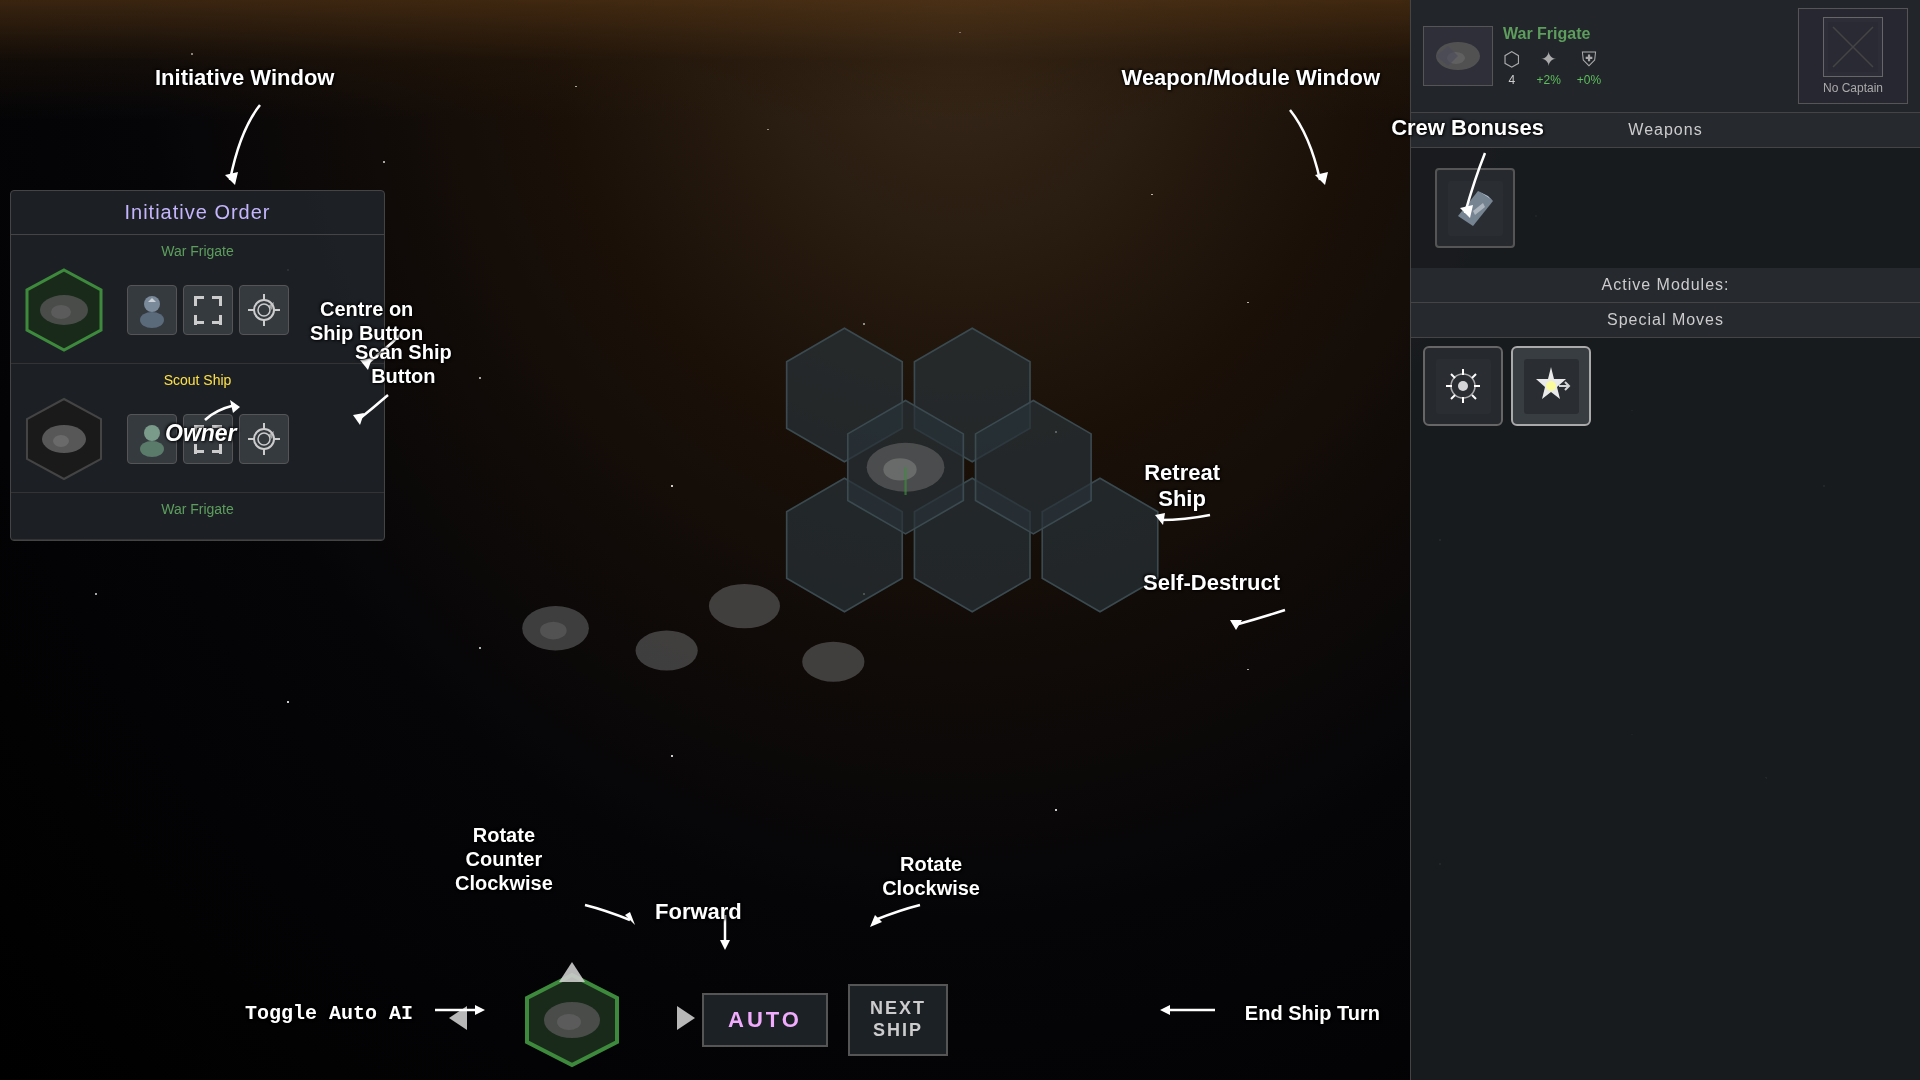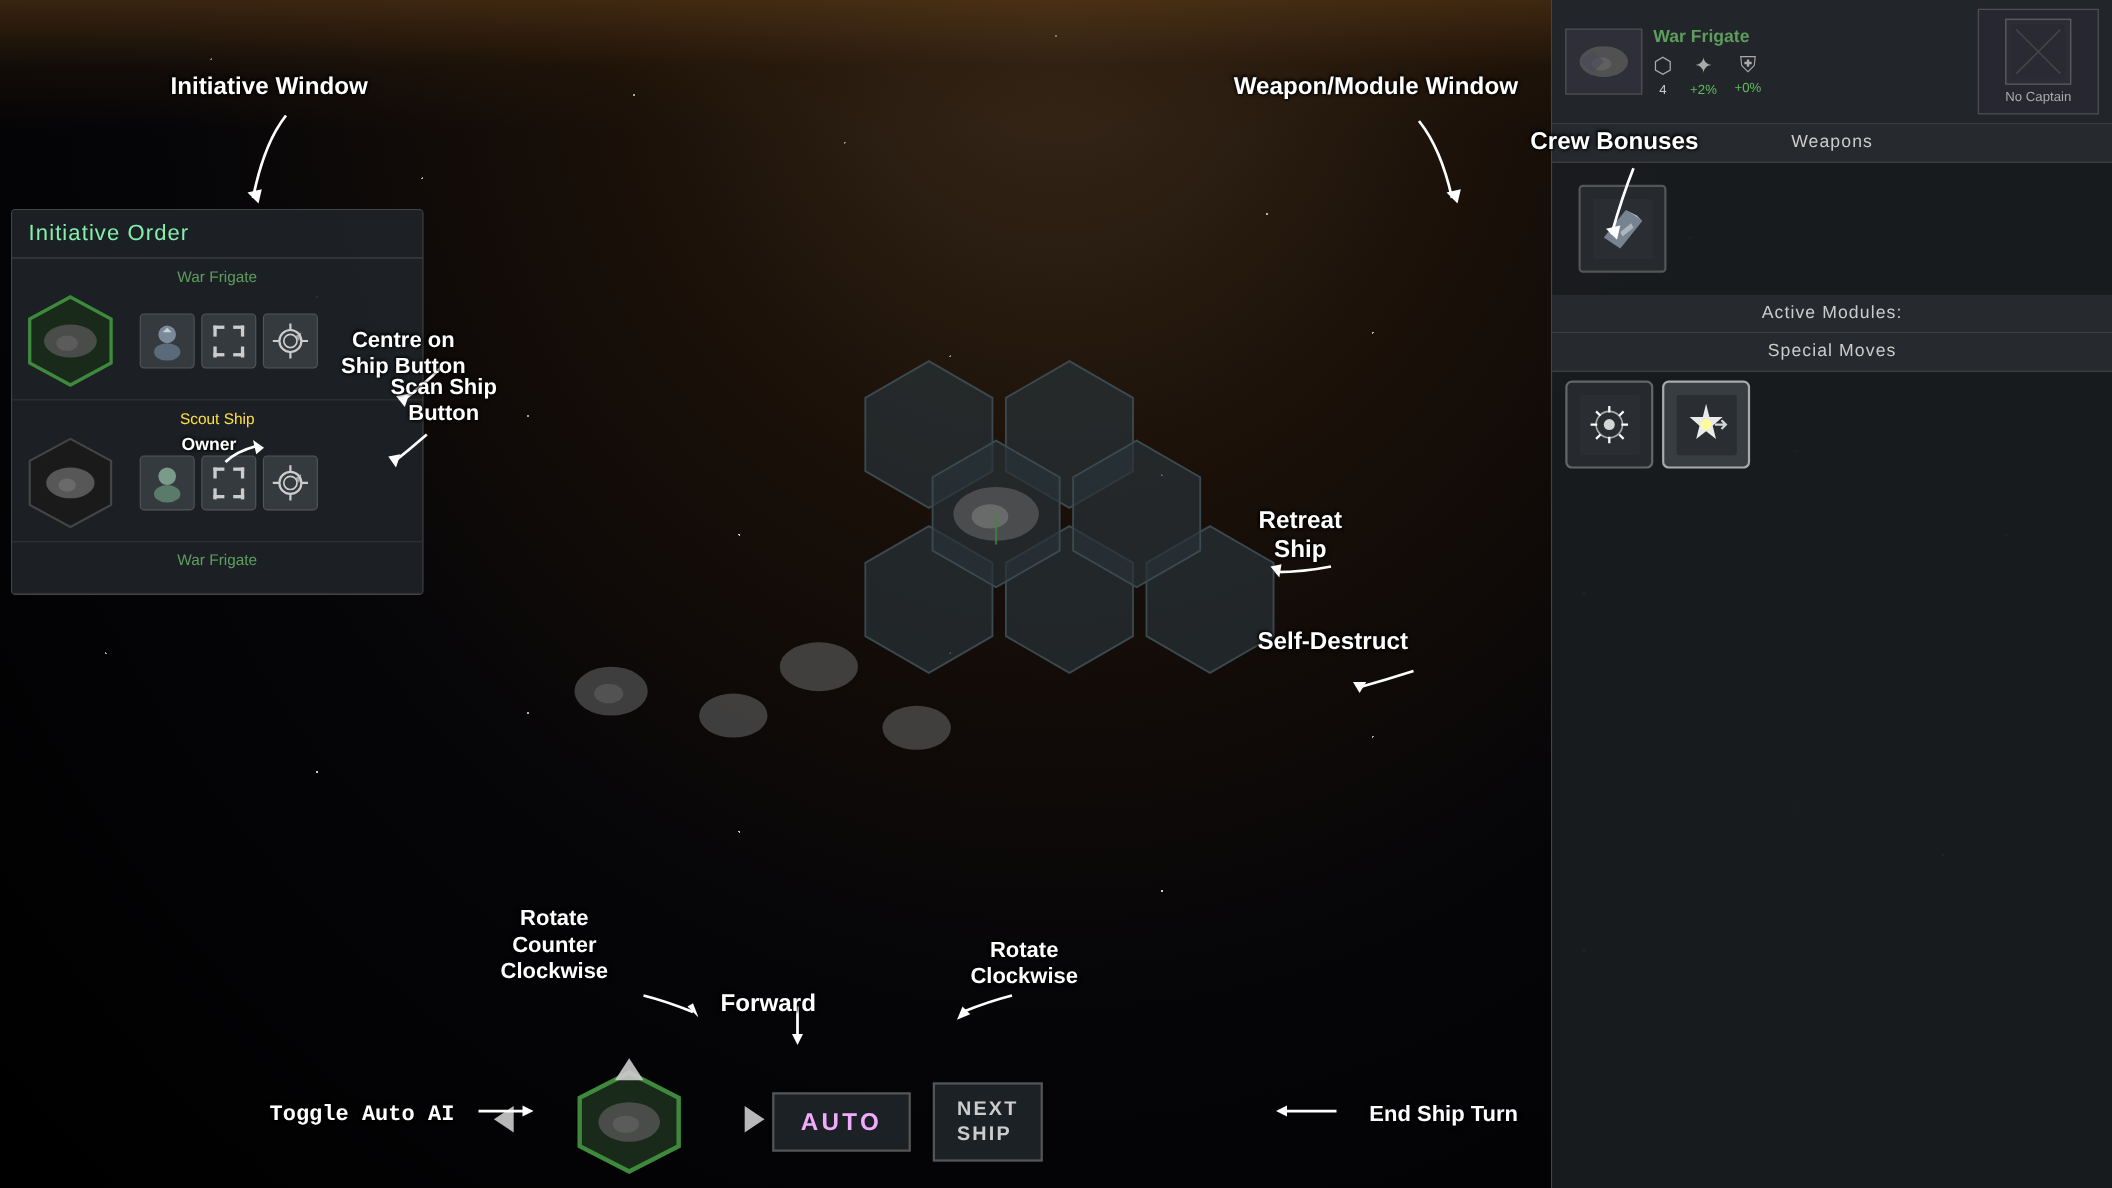--- a/index.html
+++ b/index.html
@@ -85,22 +85,22 @@
 
     .initiative-window {
       background: rgba(30, 35, 40, 0.92);
       border: 1px solid #444;
       border-radius: 4px;
       width: 375px;
       margin-top: 180px;
     }
 
     .initiative-title {
-      text-align: left;
-      color: #86efac;
+      text-align: center;
+      color: #c4b5fd;
       font-size: 20px;
       padding: 10px 15px;
       border-bottom: 1px solid #444;
       letter-spacing: 1px;
     }
 
     .ship-entry {
       border-bottom: 1px solid #333;
       padding: 8px;
     }
@@ -333,21 +333,21 @@
 
     .next-ship-btn {
       background: rgba(30,35,40,0.95);
       border: 2px solid #555;
       color: #ccc;
       font-size: 18px;
       font-weight: bold;
       padding: 12px 20px;
       letter-spacing: 2px;
       cursor: pointer;
-      text-align: left;
+      text-align: center;
       line-height: 1.2;
     }
 
     
     #hex-grid {
       position: absolute;
       top: 250px;
       left: 400px;
       right: 520px;
       bottom: 140px;
@@ -690,21 +690,21 @@
     <path d="M50,5 Q35,20 15,35" stroke="white" stroke-width="2.5" fill="none"></path>
     <polygon points="10,30 18,40 22,28" fill="white"></polygon>
   </svg>
 
   <div class="annotation" style="top: 340px; left: 355px; font-size:20px; text-align:center; line-height:1.2;">Scan Ship<br>Button</div>
   <svg class="arrow-svg" style="top:390px; left:348px; width:50px; height:35px;" viewBox="0 0 50 35">
     <path d="M40,5 Q25,18 10,30" stroke="white" stroke-width="2.5" fill="none"></path>
     <polygon points="5,25 12,35 16,23" fill="white"></polygon>
   </svg>
 
-  <div class="annotation" style="top: 396px; left: 165px; font-size:16px;">Owner</div>
+  <div class="annotation" style="top: 420px; left: 165px; font-size:23px;font-style:italic;">Owner</div>
   <svg class="arrow-svg" style="top:395px; left:195px; width:50px; height:30px;" viewBox="0 0 50 30">
     <path d="M10,25 Q20,15 40,10" stroke="white" stroke-width="2.5" fill="none"></path>
     <polygon points="35,5 45,12 38,18" fill="white"></polygon>
   </svg>
 
   <div class="annotation" style="top: 460px; right: 700px; font-size:22px; text-align:center; line-height:1.2;">Retreat<br>Ship</div>
   <svg class="arrow-svg" style="top:500px; right:695px; width:80px; height:30px;" viewBox="0 0 80 30">
     <path d="M65,15 Q40,20 15,20" stroke="white" stroke-width="2.5" fill="none"></path>
     <polygon points="10,15 18,25 20,13" fill="white"></polygon>
   </svg>

